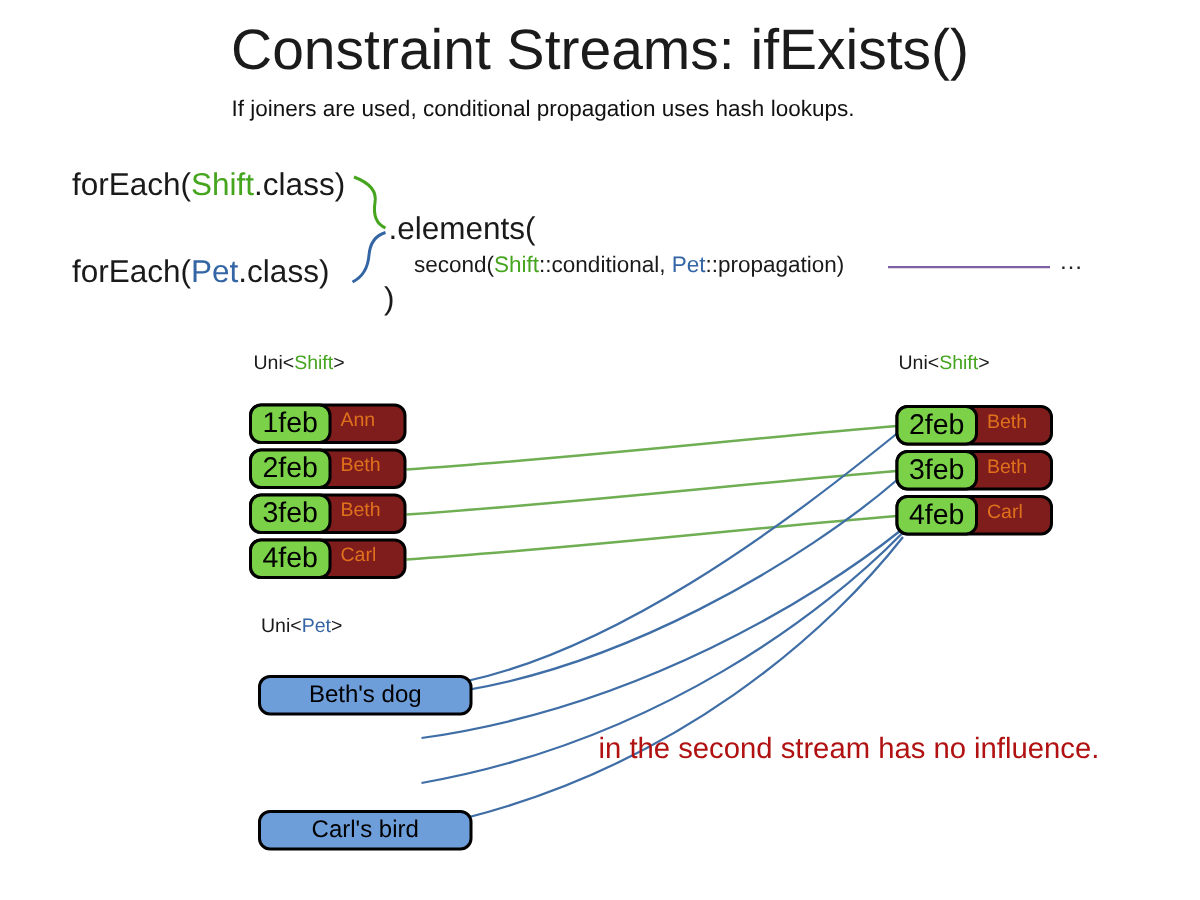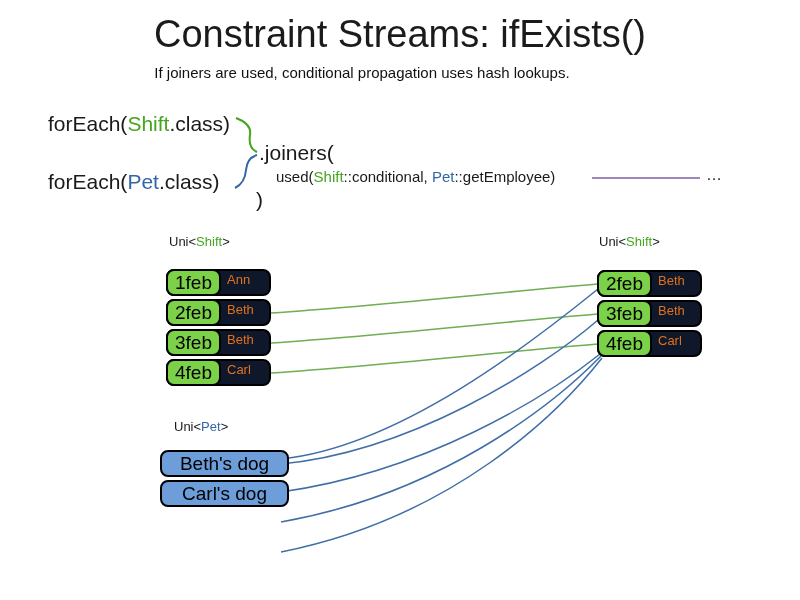--- a/index.html
+++ b/index.html
@@ -16,37 +16,37 @@
   .code-lg { font-size:21px; white-space:nowrap; }
   .code-sm { font-size:15px; white-space:nowrap; }
   .c-green { color:#45a51e; }
   .c-blue  { color:#3465a4; }
   .ellipsis { font-size:16px; color:#222; }
 
   .tbl-label { font-size:13px; white-space:nowrap; }
 
   .shift-row {
     position:absolute; width:105px; height:27px; box-sizing:border-box;
-    background:#0f172a; border:2px solid #000; border-radius:8px;
+    background:#7f1d1d; border:2px solid #000; border-radius:8px;
   }
   .date-cell {
     position:absolute; left:-2px; top:-2px; width:55px; height:27px; box-sizing:border-box;
     background:#7bd148; border:2px solid #000; border-radius:8px;
     display:flex; align-items:center; justify-content:center;
     font-size:19px; color:#000;
   }
   .employee {
     position:absolute; left:59px; top:1px; font-size:13px; color:#e0711c; white-space:nowrap;
   }
 
   .pet-box {
-    position:absolute; width:129px; height:27px; box-sizing:border-box;
+    position:absolute; width:143px; height:27px; box-sizing:border-box;
     background:#6d9eda; border:2px solid #000; border-radius:8px;
     display:flex; align-items:center; justify-content:center;
-    font-size:19px; color:#000; white-space:nowrap;
+    font-size:16px; color:#000; white-space:nowrap;margin-left:12px;
   }
 
   .note { left:399px; top:486px; font-size:19.5px; line-height:26px; color:#b11111; white-space:nowrap; }
 </style>
 </head>
 <body>
 
 <div class="stage">
 
   <svg class="wires" viewBox="0 0 800 600" fill="none">
@@ -67,23 +67,23 @@
     <path d="M 281,552 C 452,518 558,414 602,358" stroke="#3f6ea6" stroke-width="1.5"></path>
   </svg>
 
   <div class="abs title">Constraint Streams: ifExists()</div>
   <div class="abs subtitle">If joiners are used, conditional propagation uses hash lookups.</div>
 
   <div class="abs code-lg" style="left:48px;top:170px"><span>forEach(</span><span class="c-blue">Pet</span><span>.class)</span></div>
 
   <div class="abs code-lg" style="left:48px;top:112px"><span>forEach(</span><span class="c-green">Shift</span><span>.class)</span></div>
 
-  <div class="abs code-lg" style="left:259px;top:141px">.joiners(</div>
+  <div class="abs code-lg" style="left:259px;top:141px">.elements(</div>
 
-  <div class="abs code-sm" style="left:276px;top:168px"><span>used(</span><span class="c-green">Shift</span><span>::conditional, </span><span class="c-blue">Pet</span><span>::getEmployee)</span></div>
+  <div class="abs code-sm" style="left:276px;top:168px"><span>second(</span><span class="c-green">Shift</span><span>::conditional, </span><span class="c-blue">Pet</span><span>::propagation)</span></div>
 
   <div class="abs ellipsis" style="left:706px;top:166px">…</div>
 
   <div class="abs code-lg" style="left:256px;top:188px">)</div>
 
   <div class="abs tbl-label" style="left:169px;top:234px"><span>Uni&lt;</span><span class="c-green">Shift</span><span>&gt;</span></div>
 
   <div class="shift-row" style="left:166px;top:269px">
     <span class="date-cell">1feb</span>
     <span class="employee">Ann</span>
@@ -109,21 +109,22 @@
   </div>
   <div class="shift-row" style="left:597px;top:300px">
     <span class="date-cell">3feb</span>
     <span class="employee">Beth</span>
   </div>
   <div class="shift-row" style="left:597px;top:330px">
     <span class="date-cell">4feb</span>
     <span class="employee">Carl</span>
   </div>
 
-  <div class="abs tbl-label" style="left:174px;top:419px"><span>Uni&lt;</span><span class="c-blue">Pet</span><span>&gt;</span></div>
+  <div class="abs tbl-label" style="left:174px;top:409px"><span>Uni&lt;</span><span class="c-blue">Pet</span><span>&gt;</span></div>
 
   <div class="pet-box" style="left:160px;top:450px">Beth's dog</div>
-  <div class="pet-box" style="left:160px;top:480px">Carl's dog</div>
+  <div class="pet-box" style="left:160px;top:540px">Carl's bird</div>
 
   <div class="abs note">
+    <div>in the second stream has no influence.</div>
   </div>
 
 </div>
 
 </body></html>

